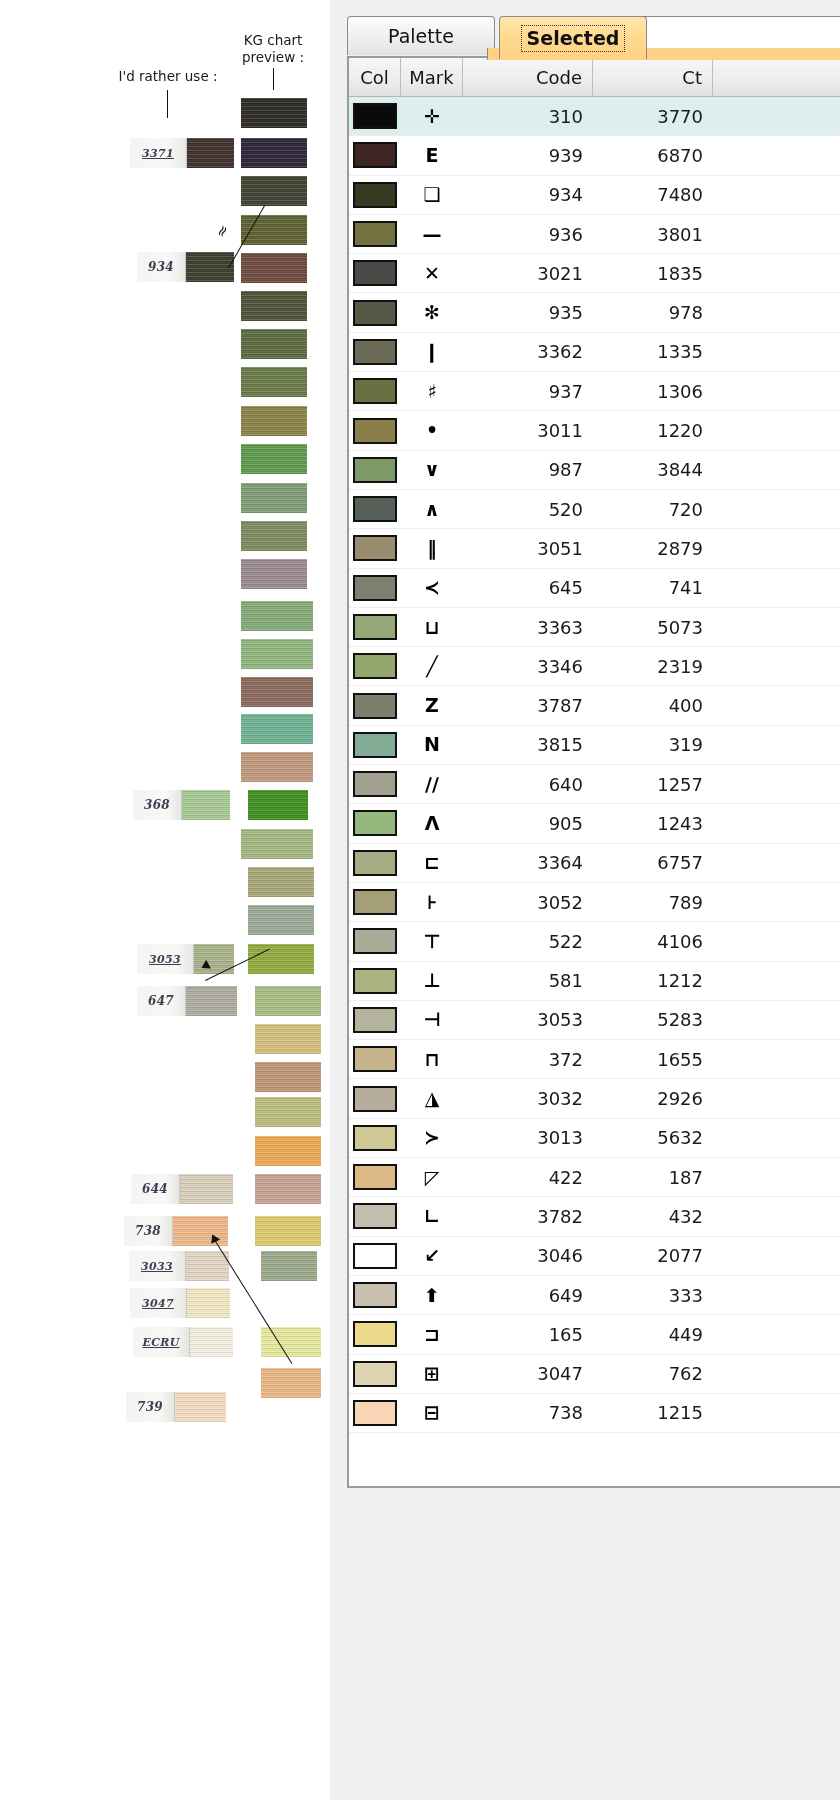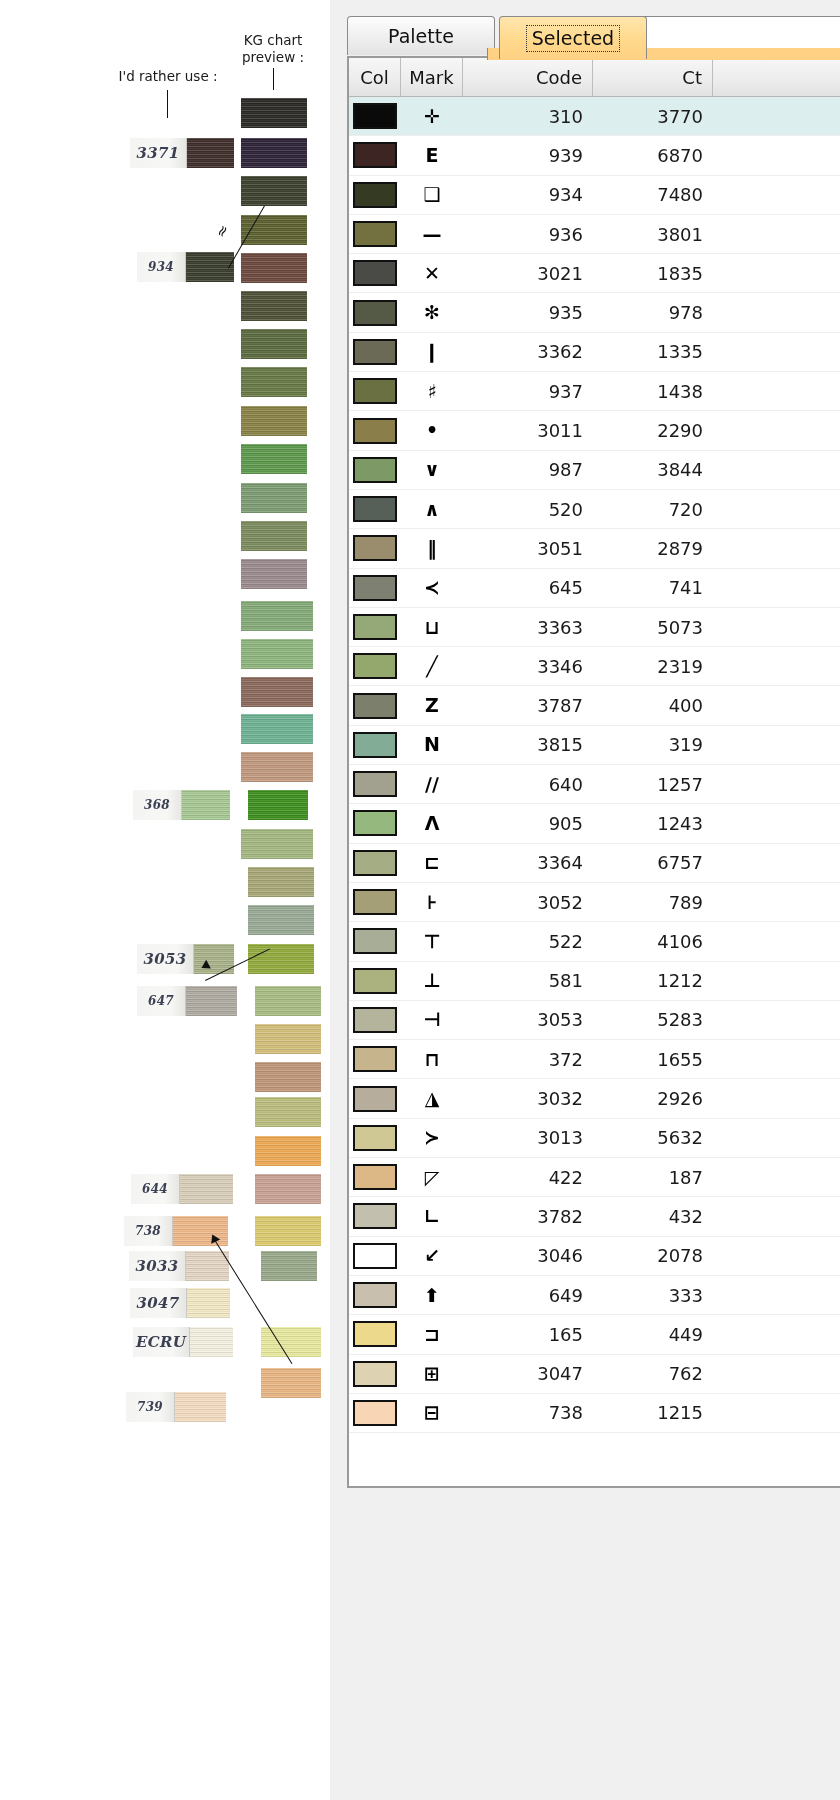--- a/index.html
+++ b/index.html
@@ -66,21 +66,21 @@
     align-items: center;
     justify-content: center;
     font-family: "DejaVu Serif", serif;
     font-style: italic;
     font-weight: bold;
     font-size: 12px;
     color: #3a3f52;
     letter-spacing: 0.3px;
     z-index: 2;
   }
-  .tag.wide { width: 56px; font-size: 15px; }
+  .tag.wide { width: 56px; font-size: 11px; text-decoration: underline; }
 
   
   .arrow-line {
     position: absolute;
     height: 1px;
     background: #111;
     transform-origin: 0 0;
   }
   .arrow-head {
     position: absolute;
@@ -138,21 +138,21 @@
     background: linear-gradient(to bottom, #fdfdfd 0%, #f1f1f1 45%, #e3e3e3 100%);
     text-align: center;
   }
   .tab.active {
     left: 152px;
     width: 148px;
     height: 43px;
     background: linear-gradient(to bottom, #ffe6ad 0%, #ffd98c 55%, #ffd184 100%);
     border-color: #8a8a8a;
     z-index: 3;
-    font-weight: normal;
+    font-weight: bold;
   }
   .tab.active .tab-inner {
     border: 1px dotted #333;
     padding: 1px 5px 2px 5px;
   }
   
   #tab-ledge {
     position: absolute;
     left: 152px; top: 48px;
     width: 360px; height: 12px;
@@ -512,32 +512,32 @@
             <div class="cell pad"></div>
           </div>
           <div class="grid-row">
             <div class="cell col">
               <div class="swatch" style="background: rgb(106, 112, 65);"></div>
             </div>
             <div class="cell mark">
               <span class="mark-glyph">♯</span>
             </div>
             <div class="cell code">937</div>
-            <div class="cell ct">1438</div>
+            <div class="cell ct">1306</div>
             <div class="cell pad"></div>
           </div>
           <div class="grid-row">
             <div class="cell col">
               <div class="swatch" style="background: rgb(138, 126, 74);"></div>
             </div>
             <div class="cell mark">
               <span class="mark-glyph">•</span>
             </div>
             <div class="cell code">3011</div>
-            <div class="cell ct">2290</div>
+            <div class="cell ct">1220</div>
             <div class="cell pad"></div>
           </div>
           <div class="grid-row">
             <div class="cell col">
               <div class="swatch" style="background: rgb(125, 154, 102);"></div>
             </div>
             <div class="cell mark">
               <span class="mark-glyph">∨</span>
             </div>
             <div class="cell code">987</div>
@@ -754,21 +754,21 @@
             <div class="cell pad"></div>
           </div>
           <div class="grid-row">
             <div class="cell col">
               <div class="swatch"></div>
             </div>
             <div class="cell mark">
               <span class="mark-glyph">↙</span>
             </div>
             <div class="cell code">3046</div>
-            <div class="cell ct">2078</div>
+            <div class="cell ct">2077</div>
             <div class="cell pad"></div>
           </div>
           <div class="grid-row">
             <div class="cell col">
               <div class="swatch" style="background: rgb(201, 191, 174);"></div>
             </div>
             <div class="cell mark">
               <span class="mark-glyph">⬆</span>
             </div>
             <div class="cell code">649</div>

